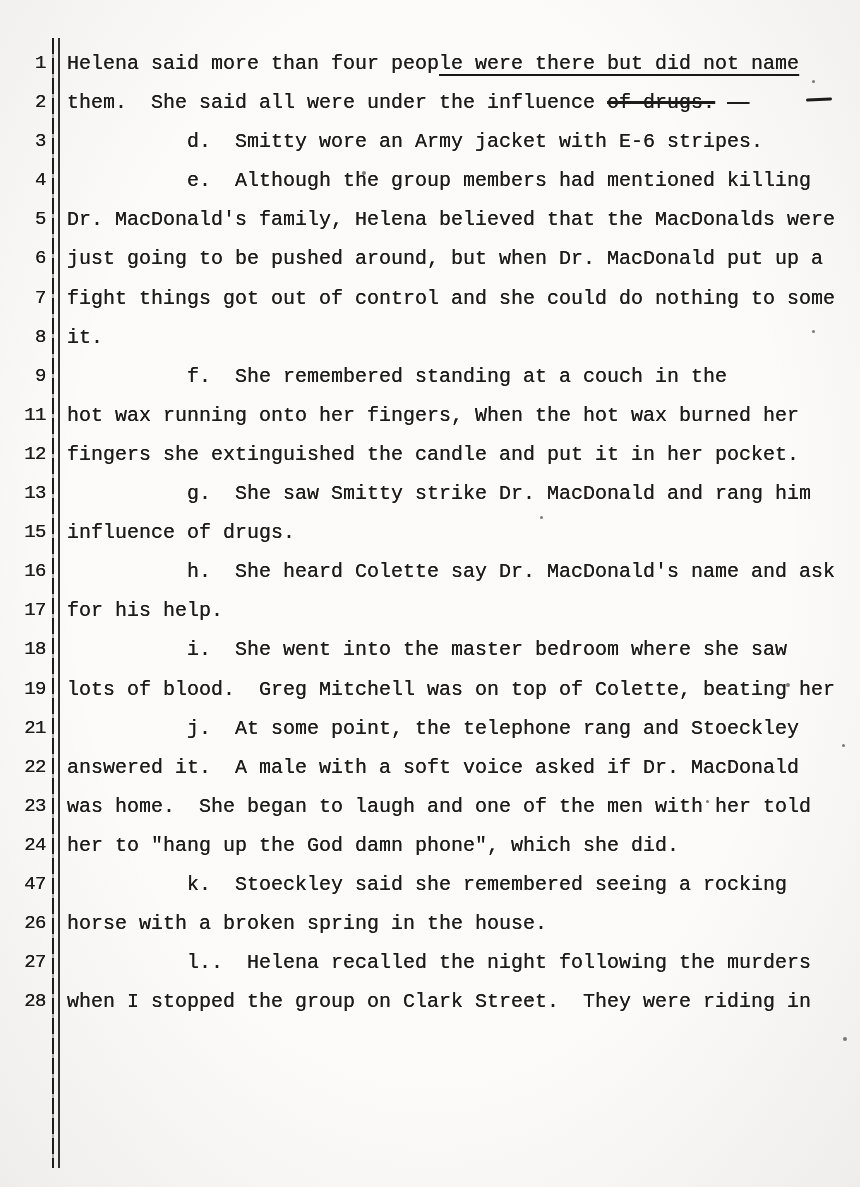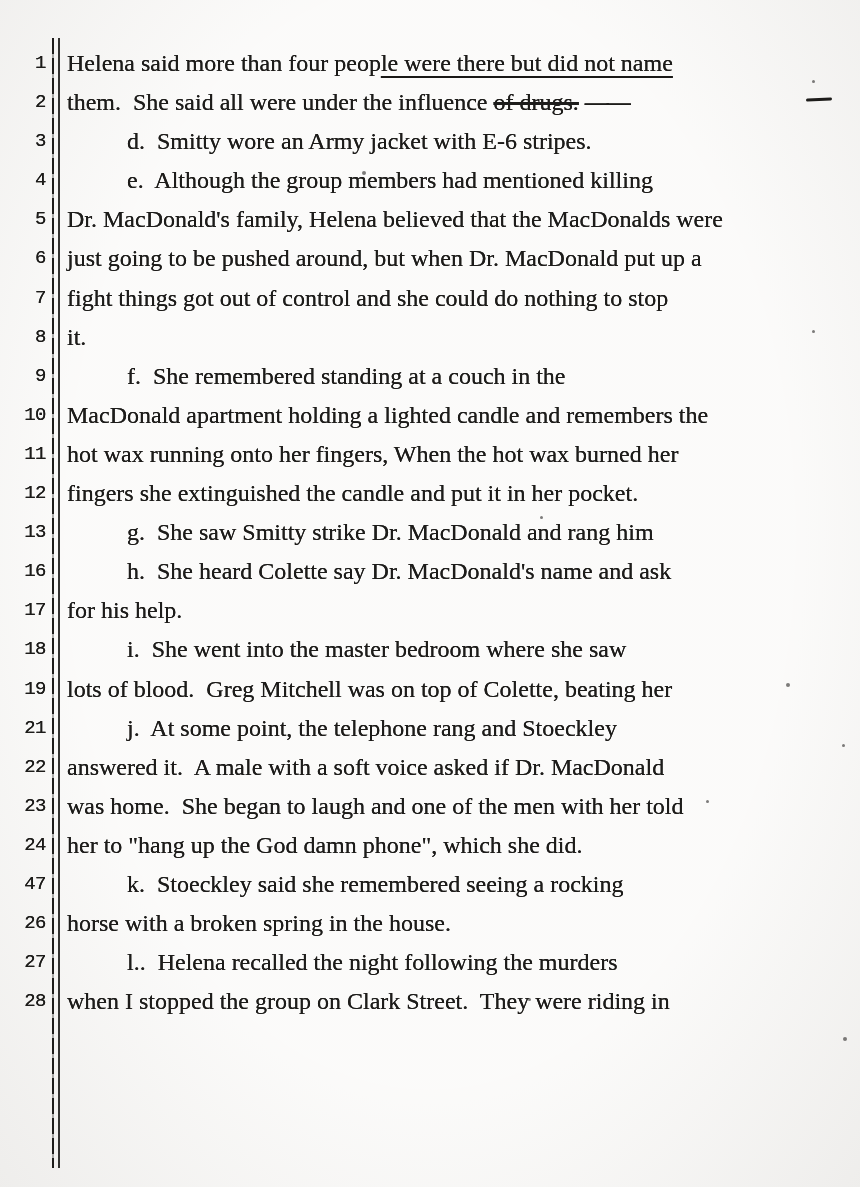--- a/index.html
+++ b/index.html
@@ -55,25 +55,24 @@
     text-align: right;
     font-size: 19px;
     line-height: 39.1px;
     letter-spacing: -0.5px;
     text-shadow: 0 0 0.6px currentColor;
     flex: 0 0 auto;
   }
   .txt {
     margin-left: 21px;
     white-space: pre;
-    font-size: 24px;
+    font-size: 20px;
     line-height: 39.1px;
     text-shadow: 0 0 0.6px currentColor;
     flex: 1 1 auto;
-    font-family: Liberation Serif, serif;
   }
   
   .underline {
     text-decoration: underline;
     text-decoration-thickness: 2px;
     text-underline-offset: 5px;
     text-decoration-color: rgba(25,24,22,0.9);
   }
   
   .struck {
@@ -134,45 +133,45 @@
       <div class="row">
         <span class="num">5</span>
         <span class="txt"><span>Dr. MacDonald's family, Helena believed that the MacDonalds were</span></span>
       </div>
       <div class="row">
         <span class="num">6</span>
         <span class="txt"><span>just going to be pushed around, but when Dr. MacDonald put up a</span></span>
       </div>
       <div class="row">
         <span class="num">7</span>
-        <span class="txt"><span>fight things got out of control and she could do nothing to stop</span></span>
+        <span class="txt"><span>fight things got out of control and she could do nothing to some</span></span>
       </div>
       <div class="row">
         <span class="num">8</span>
         <span class="txt"><span>it.</span></span>
       </div>
       <div class="row">
         <span class="num">9</span>
         <span class="txt"><span>          f.  She remembered standing at a couch in the</span></span>
       </div>
       <div class="row">
-        <span class="num">10</span>
-        <span class="txt"><span>MacDonald apartment holding a lighted candle and remembers the</span></span>
-      </div>
-      <div class="row">
         <span class="num">11</span>
         <span class="txt"><span>hot wax running onto her fingers, When the hot wax burned her</span></span>
       </div>
       <div class="row">
         <span class="num">12</span>
         <span class="txt"><span>fingers she extinguished the candle and put it in her pocket.</span></span>
       </div>
       <div class="row">
         <span class="num">13</span>
         <span class="txt"><span>          g.  She saw Smitty strike Dr. MacDonald and rang him</span></span>
+      </div>
+      <div class="row">
+        <span class="num">15</span>
+        <span class="txt"><span>influence of drugs.</span></span>
       </div>
       <div class="row">
         <span class="num">16</span>
         <span class="txt"><span>          h.  She heard Colette say Dr. MacDonald's name and ask</span></span>
       </div>
       <div class="row">
         <span class="num">17</span>
         <span class="txt"><span>for his help.</span></span>
       </div>
       <div class="row">

